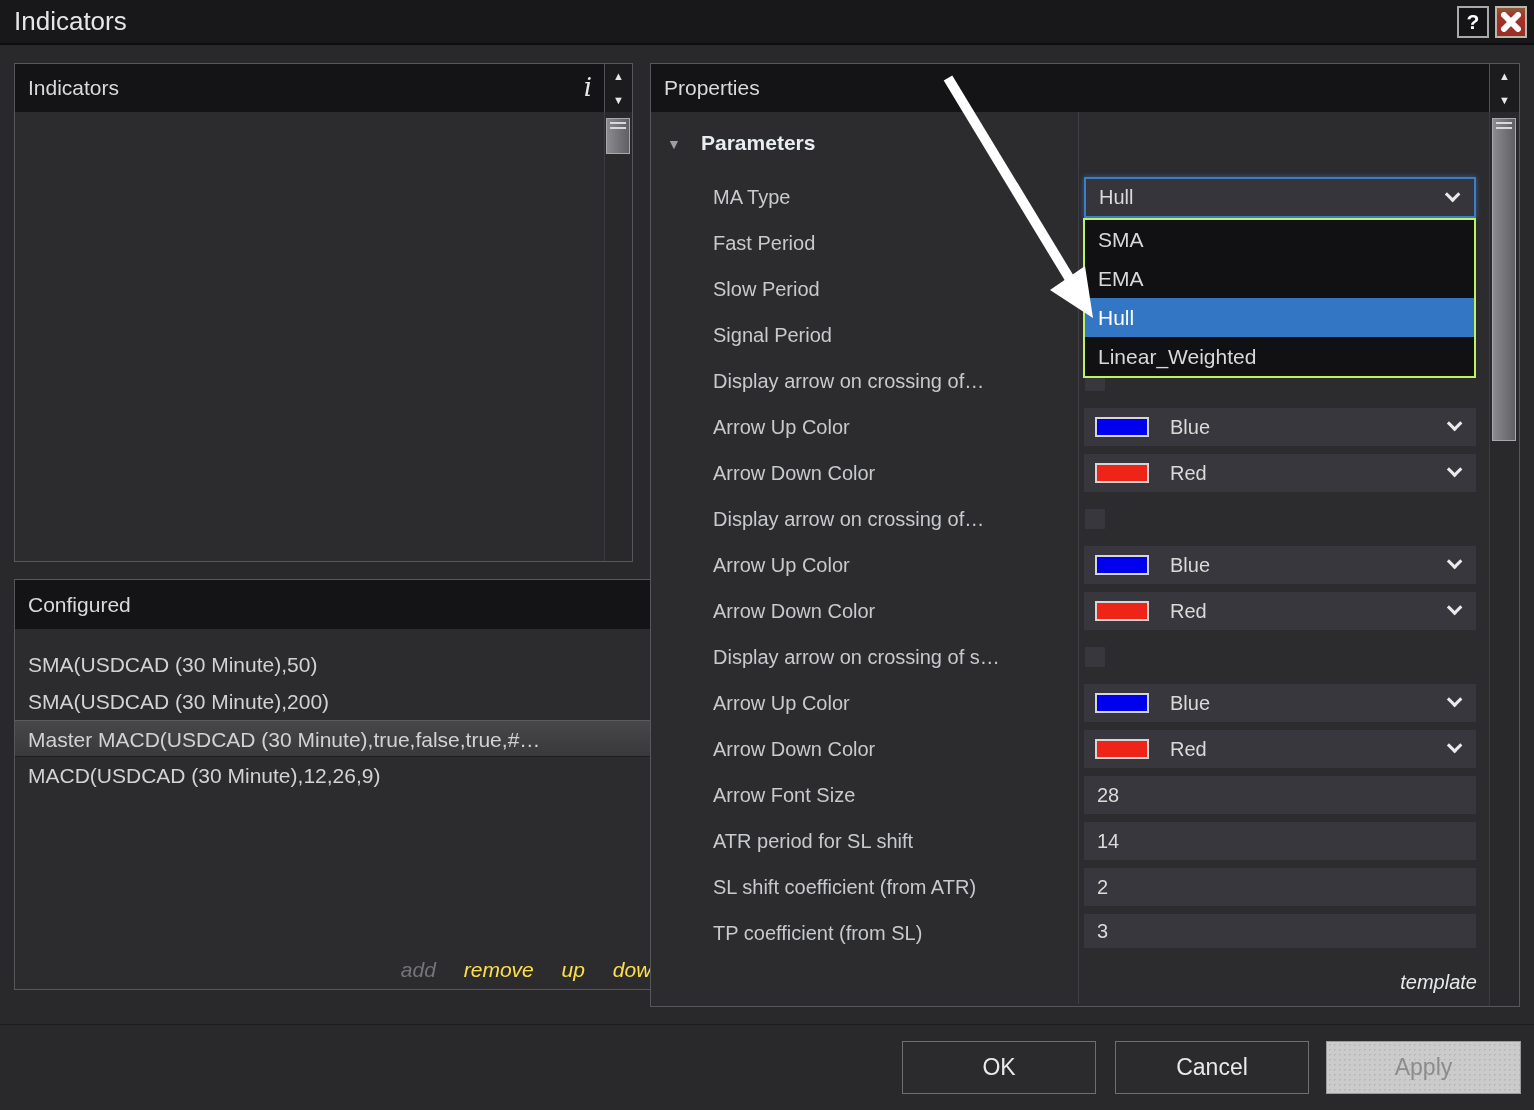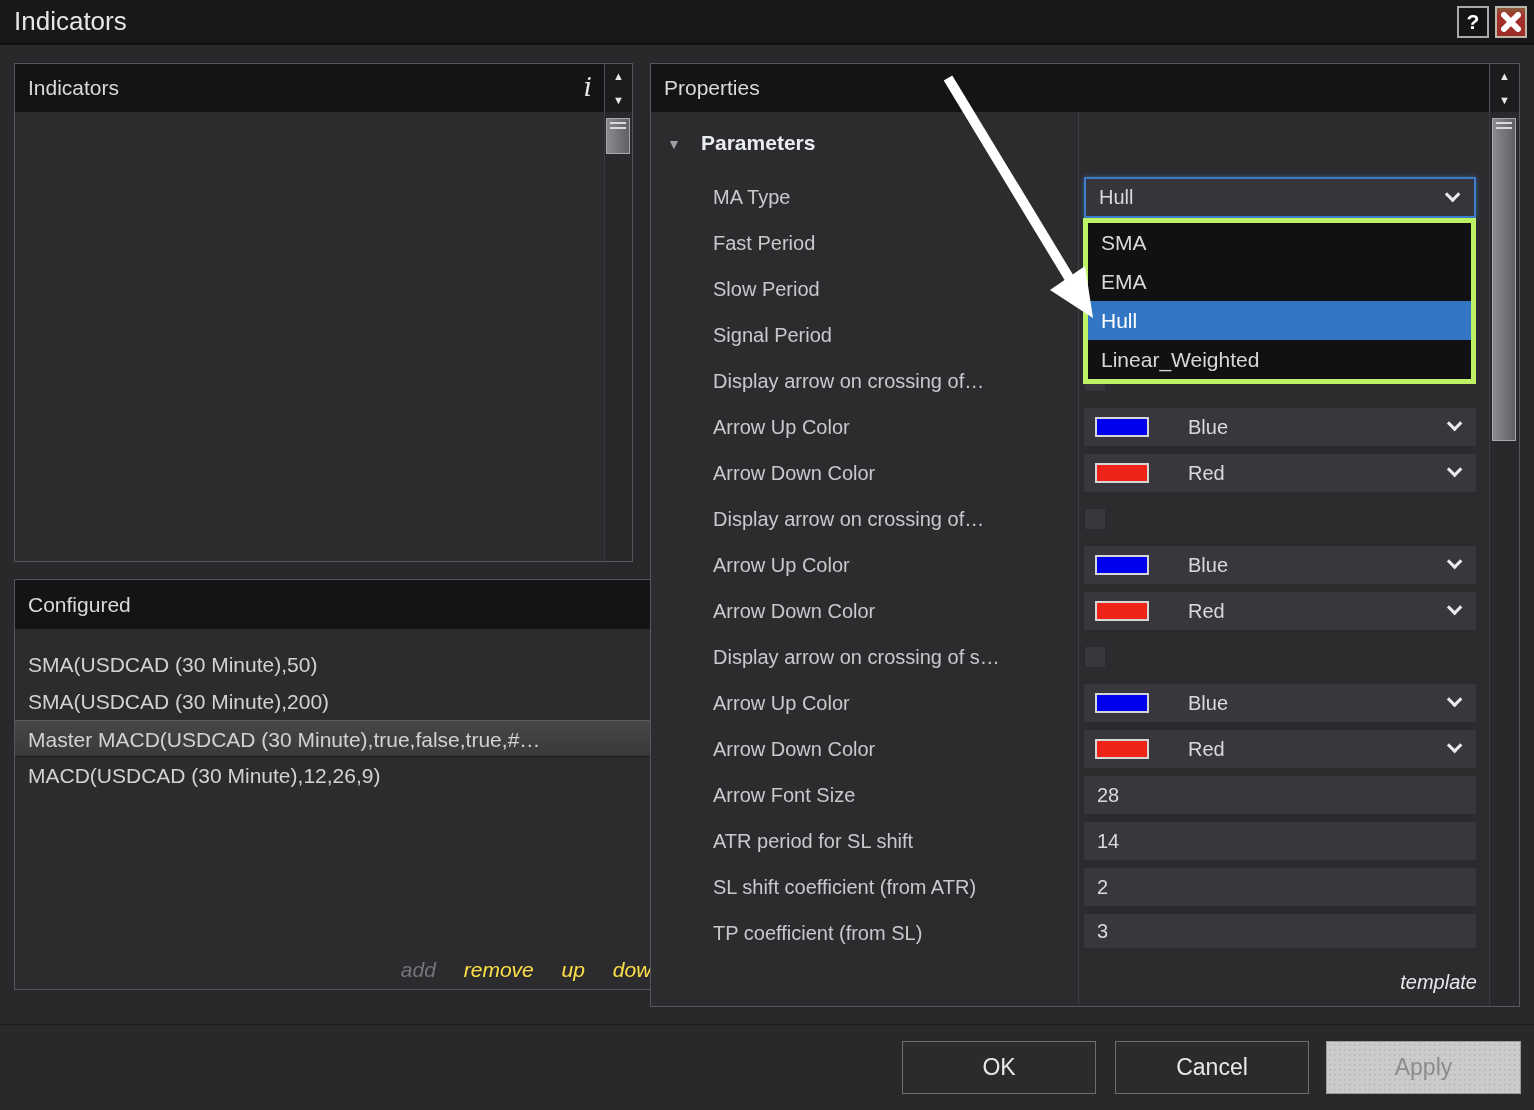--- a/index.html
+++ b/index.html
@@ -37,25 +37,25 @@
   .sect-tri{position:absolute;left:16px;top:72px;font-size:14px;color:#9aa0a6;}
   .sect-label{position:absolute;left:50px;top:67px;font-size:21px;font-weight:bold;color:#e9edf0;}
   .vdivider{position:absolute;left:427px;top:48px;bottom:2px;width:1px;background:#3e3e43;}
   .prow{position:absolute;left:0;height:46px;width:838px;}
   .plabel{position:absolute;left:62px;top:0;line-height:46px;font-size:20px;color:#c7c9cb;white-space:nowrap;}
   .field{position:absolute;left:433px;top:4px;width:392px;height:38px;background:#37373d;display:flex;align-items:center;}
   .fval{font-size:20px;color:#dadada;padding-left:13px;white-space:nowrap;}
   .combo{border:2px solid #3b7dc8;box-shadow:0 0 5px rgba(70,140,215,.55);background:#35353b;}
   .chev{position:absolute;right:18px;top:12px;width:11px;height:11px;border-right:3px solid #eaeaea;border-bottom:3px solid #eaeaea;transform:rotate(45deg) translateY(-3px);}
   .swatch{width:54px;height:20px;border:2px solid #d6d6d6;margin-left:11px;flex:none;}
-  .color-field .fval{padding-left:39px;}
+  .color-field .fval{padding-left:21px;}
   .checkbox{position:absolute;left:433px;top:12px;width:22px;height:22px;background:#37373d;border:1px solid #2b2b2f;}
   .template-link{position:absolute;right:42px;bottom:12px;font-style:italic;font-size:20px;color:#e6e8ea;}
   
-  .dd-list{position:absolute;left:1083px;top:218px;width:393px;background:#111113;border:5px solid #bef264;z-index:40;}
+  .dd-list{position:absolute;left:1083px;top:218px;width:393px;background:#111113;border:2px solid #bef264;z-index:40;}
   .dd-item{height:39px;line-height:39px;padding-left:13px;font-size:21px;color:#d8d8d8;}
   .dd-item.selected{background:#3377c4;color:#ffffff;}
   
   .btn{position:absolute;top:1041px;height:53px;display:flex;align-items:center;justify-content:center;font-size:23px;}
   .btn-dark{background:#2b2b2d;border:1px solid #6e6e70;color:#e9e9e9;}
   .btn-ok{left:902px;width:194px;}
   .btn-cancel{left:1115px;width:194px;}
   .btn-apply{left:1326px;width:195px;background:#cbcbcb;border:1px solid #9b9b9b;color:#8c8c8c;
     background-image:radial-gradient(#b9b9b9 1px,transparent 1px);background-size:5px 5px;}
   .groove{position:absolute;left:0;top:1024px;width:100%;height:1px;background:#1c1c1e;}

